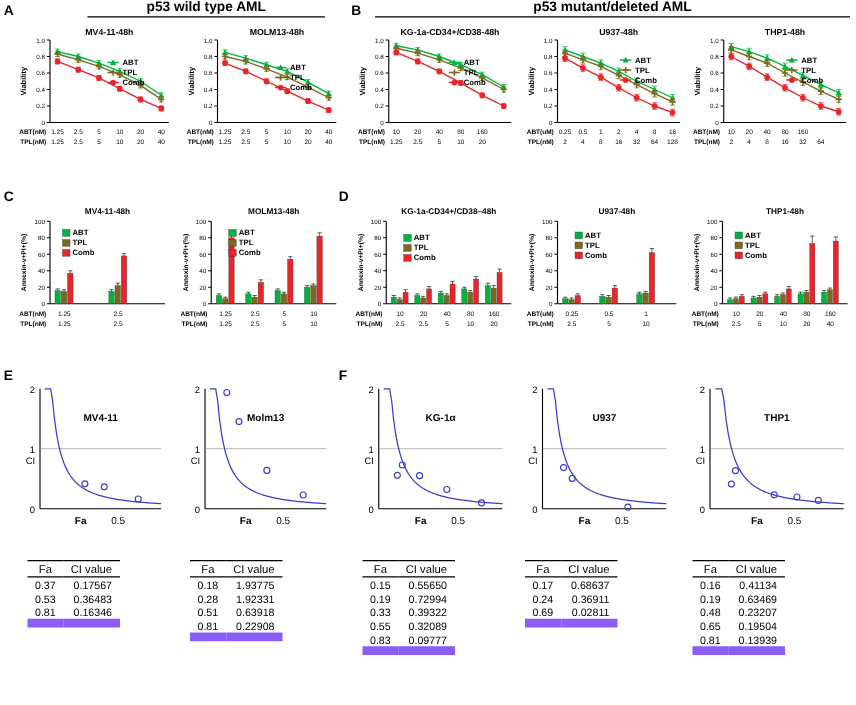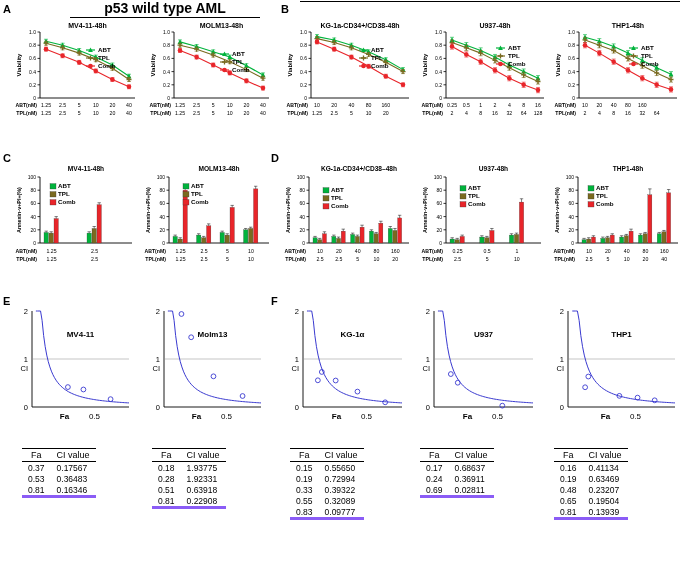--- a/index.html
+++ b/index.html
@@ -1,42 +1,43 @@
 <!DOCTYPE html>
 <html><head>
 <meta charset="utf-8">
 <style>
   html,body{margin:0;padding:0;}
   body{width:685px;height:564px;background:#ffffff;font-family:"Liberation Sans",sans-serif;color:#000;position:relative;overflow:hidden;}
   .fig{position:absolute;}
   .panel-letter{font-weight:bold;font-size:11px;}
-  .toptitle{font-weight:bold;font-size:14px;text-align:center;}
+  .toptitle{font-weight:bold;font-size:11px;text-align:center;}
   .rule{border-top:1px solid #000;height:0;}
   svg{display:block;overflow:visible;}
   table.ci{border-collapse:collapse;font-size:8.5px;}
   table.ci th{font-weight:normal;font-size:9px;padding:1px 6px;text-align:center;}
-  table.ci td{padding:0.5px 6px;text-align:left;font-size:8.5px;margin-left:12px;}
+  table.ci td{padding:0.5px 6px;text-align:right;font-size:8.5px;margin-left:12px;}
   .ci-head{border-top:1px solid #000;border-bottom:1px solid #000;}
-  .ci-bot{border-bottom:3px solid #8b5cf6;}
+  .ci-bot{border-bottom:7px solid #8b5cf6;}
 </style>
 </head>
 <body>
 
 <div class="fig panel-letter" style="left:3px;top:3px;">A</div>
 <div class="fig panel-letter" style="left:281px;top:3px;">B</div>
 <div class="fig panel-letter" style="left:3px;top:152px;">C</div>
 <div class="fig panel-letter" style="left:271px;top:152px;">D</div>
 <div class="fig panel-letter" style="left:3px;top:295px;">E</div>
 <div class="fig panel-letter" style="left:271px;top:295px;">F</div>
 
 <div class="fig" style="left:70px;top:0px;width:190px;">
   <div class="toptitle">p53 wild type AML</div>
   <div class="rule" style="width:190px;margin-top:1px;"></div>
 </div>
 <div class="fig" style="left:300px;top:0px;width:380px;">
+  <div class="toptitle">p53 mutant/deleted AML</div>
   <div class="rule" style="width:380px;margin-top:1px;"></div>
 </div>
 
 <div class="fig" id="c-A1" style="left:14px;top:20px;width:125px;height:125px;">
     <svg width="125" height="125">
       <text x="73.5" y="8" font-size="7" font-family="Liberation Sans, sans-serif" fill="#000" text-anchor="middle" font-weight="bold">MV4-11-48h</text>
       <line x1="26" y1="12" x2="26" y2="78" stroke="#000" stroke-width="0.9"></line>
       <line x1="26" y1="78" x2="121" y2="78" stroke="#000" stroke-width="0.9"></line>
       <line x1="23.5" y1="78" x2="26" y2="78" stroke="#000" stroke-width="0.8"></line>
       <text x="22" y="80" font-size="5" font-family="Liberation Sans, sans-serif" fill="#000" text-anchor="end" font-weight="normal">0</text>

